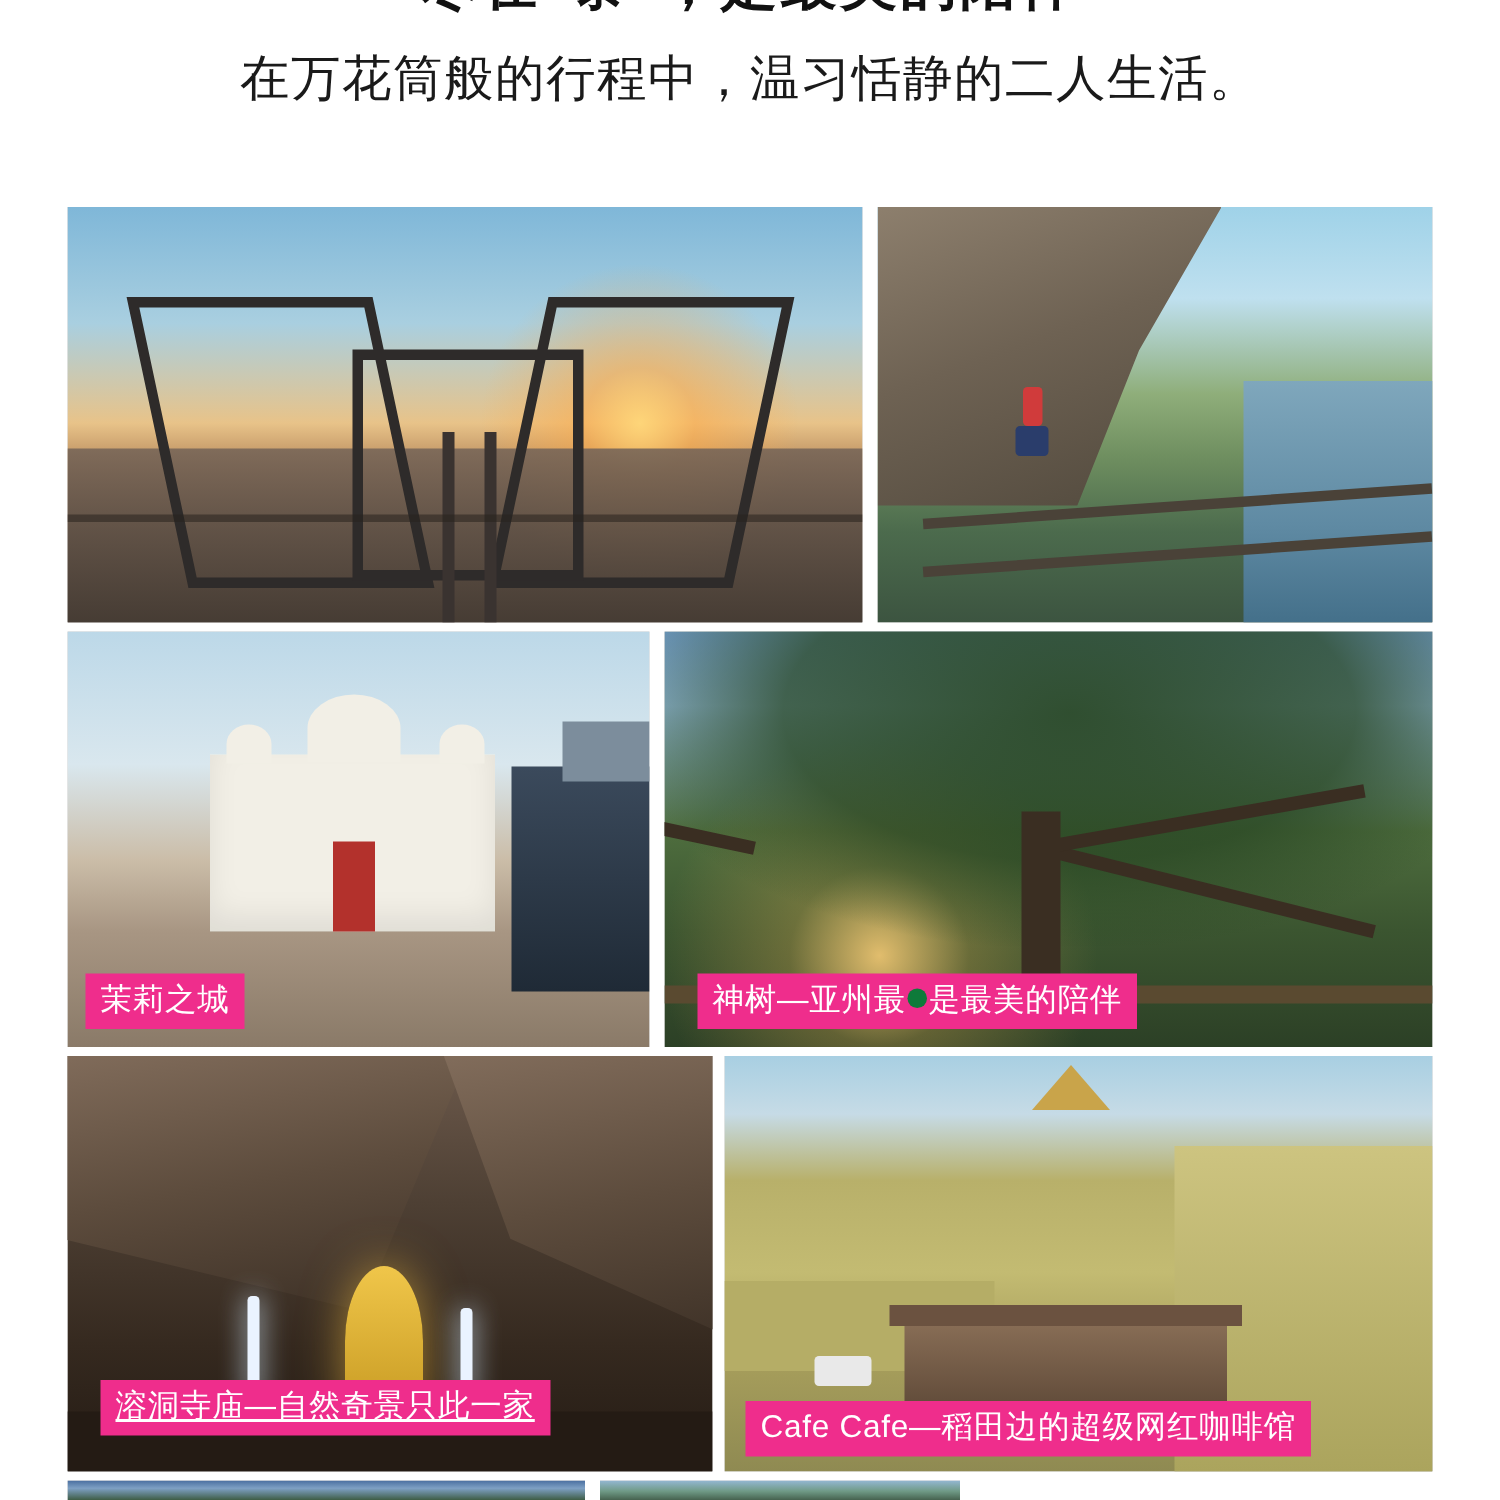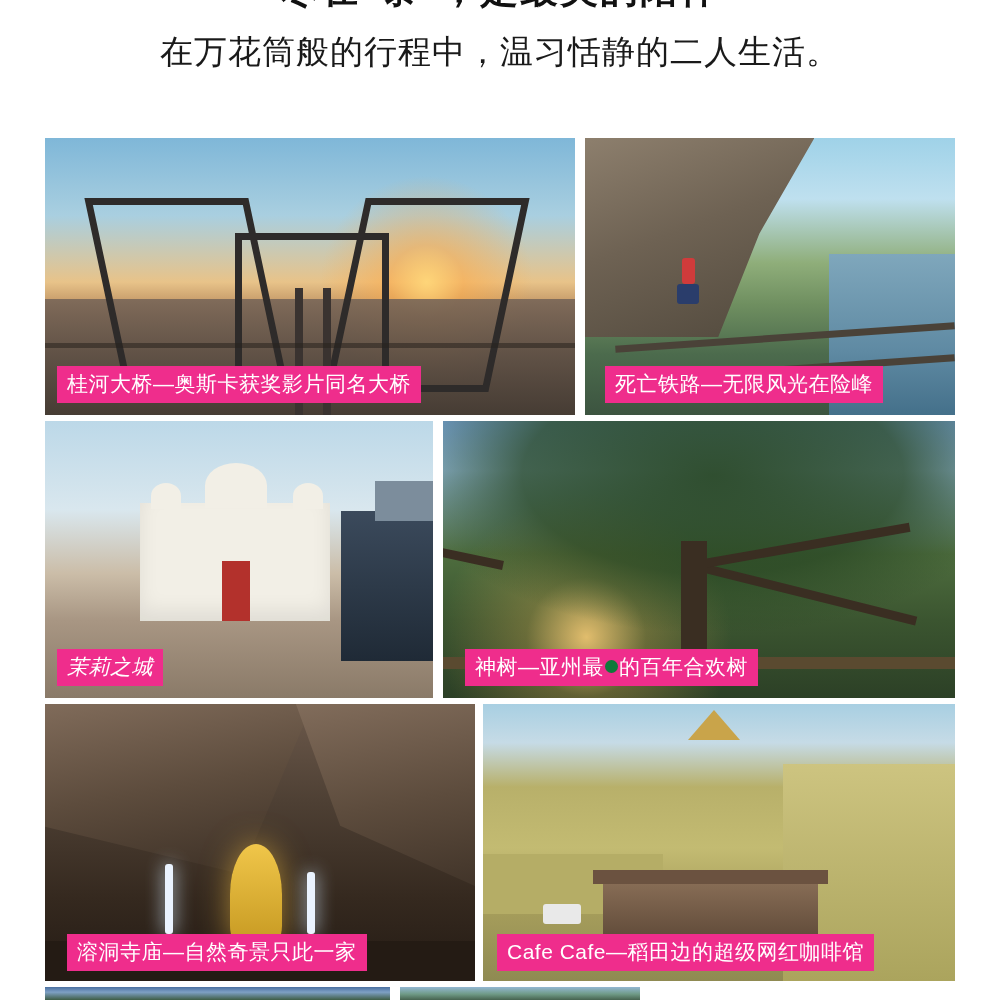--- a/index.html
+++ b/index.html
@@ -264,36 +264,34 @@
     <div class="tile" style="left:45px; top:0px; width:530px; height:277px;">
       <div class="photo ph-bridge">
         <div class="deck"></div>
         <div class="truss" style="left:60px; top:60px; width:150px; height:180px; transform:skewX(12deg);"></div>
         <div class="truss" style="left:300px; top:60px; width:150px; height:180px; transform:skewX(-12deg);"></div>
         <div class="truss" style="left:190px; top:95px; width:140px; height:140px;"></div>
         <div class="rail" style="left:250px; top:150px; width:8px; height:127px;"></div>
         <div class="rail" style="left:278px; top:150px; width:8px; height:127px;"></div>
         <div class="rail" style="left:0; top:205px; width:530px; height:5px; background:rgba(40,34,30,0.55);"></div>
       </div>
-      <div class="caption" style="left:12px; bottom:12px;">桂河大桥—奥斯卡获奖影片同名大桥</div>
     </div>
 
     <div class="tile" style="left:585px; top:0px; width:370px; height:277px;">
       <div class="photo ph-railway">
         <div class="cliff"></div>
         <div class="river"></div>
         <div class="trackline" style="left:30px; top:196px; width:340px; height:7px; transform:rotate(-4deg);"></div>
         <div class="trackline" style="left:30px; top:228px; width:340px; height:7px; transform:rotate(-4deg);"></div>
         <div class="person" style="left:97px; top:120px; width:13px; height:26px;"></div>
         <div class="person" style="left:92px; top:146px; width:22px; height:20px; background:#2a3d6b;"></div>
       </div>
-      <div class="caption" style="left:20px; bottom:12px;">死亡铁路—无限风光在险峰</div>
-    </div>
-
-    <div class="tile" style="left:45px; top:283px; width:388px; height:277px;font-style:italic;">
+    </div>
+
+    <div class="tile" style="left:45px; top:283px; width:388px; height:277px;">
       <div class="photo ph-jasmine">
         <div class="building" style="left:95px; top:82px; width:190px; height:118px;"></div>
         <div class="dome" style="left:160px; top:42px; width:62px; height:45px;"></div>
         <div class="dome" style="left:106px; top:62px; width:30px; height:26px;"></div>
         <div class="dome" style="left:248px; top:62px; width:30px; height:26px;"></div>
         <div class="door" style="left:177px; top:140px; width:28px; height:60px;"></div>
         <div class="tuk" style="left:296px; top:90px; width:92px; height:150px;"></div>
         <div class="tuk" style="left:330px; top:60px; width:58px; height:40px; background:#7c8d9c;"></div>
       </div>
       <div class="cap-wrap" style="left:12px; bottom:12px;">
@@ -303,33 +301,33 @@
 
     <div class="tile" style="left:443px; top:283px; width:512px; height:277px;">
       <div class="photo ph-tree">
         <div class="canopy" style="left:-30px; top:-50px; width:600px; height:260px;"></div>
         <div class="branch" style="left:250px; top:140px; width:230px; height:9px; transform:rotate(14deg);"></div>
         <div class="branch" style="left:250px; top:140px; width:220px; height:9px; transform:rotate(-10deg);"></div>
         <div class="branch" style="left:60px; top:140px; width:200px; height:9px; transform:rotate(-168deg);"></div>
         <div class="branch" style="left:238px; top:120px; width:26px; height:130px;"></div>
         <div class="branch" style="left:0; top:236px; width:512px; height:12px; background:#5a4a30;"></div>
       </div>
-      <div class="caption" style="left:22px; bottom:12px;"><span>神树—亚州最</span><span class="dot-icon"></span><span>的百年合欢树</span></div>
+      <div class="caption" style="left:22px; bottom:12px;"><span>神树—亚州最</span><span class="dot-icon"></span><span>是最美的陪伴</span></div>
     </div>
 
     <div class="tile" style="left:45px; top:566px; width:430px; height:277px;">
       <div class="photo ph-cave">
         <div class="rock" style="left:-20px; top:-30px; width:300px; height:200px; clip-path:polygon(0 0,100% 0,72% 100%,0 74%);"></div>
         <div class="rock" style="left:240px; top:-30px; width:230px; height:230px; clip-path:polygon(0 0,100% 0,100% 100%,24% 66%);"></div>
         <div class="buddha" style="left:185px; top:140px; width:52px; height:100px;"></div>
         <div class="light" style="left:120px; top:160px; width:8px; height:70px;"></div>
         <div class="light" style="left:262px; top:168px; width:8px; height:62px;"></div>
         <div class="rock" style="left:0; bottom:0; width:430px; height:40px; background:#241b14;"></div>
       </div>
-      <div class="caption" style="left:22px; bottom:10px;">溶洞寺庙—自然奇景只此一家</div>
+      <div class="caption" style="left:22px; bottom:24px;text-decoration:underline;">溶洞寺庙—自然奇景只此一家</div>
     </div>
 
     <div class="tile" style="left:483px; top:566px; width:472px; height:277px;">
       <div class="photo ph-meena">
         <div class="field" style="left:300px; top:60px; width:172px; height:217px;"></div>
         <div class="field" style="left:0; top:150px; width:180px; height:60px; background:#b5ad66;"></div>
         <div class="temple" style="left:205px; top:6px; width:52px; height:30px;"></div>
         <div class="cafe" style="left:120px; top:175px; width:215px; height:66px;"></div>
         <div class="roof" style="left:110px; top:166px; width:235px; height:14px;"></div>
         <div class="car" style="left:60px; top:200px; width:38px; height:20px;"></div>

